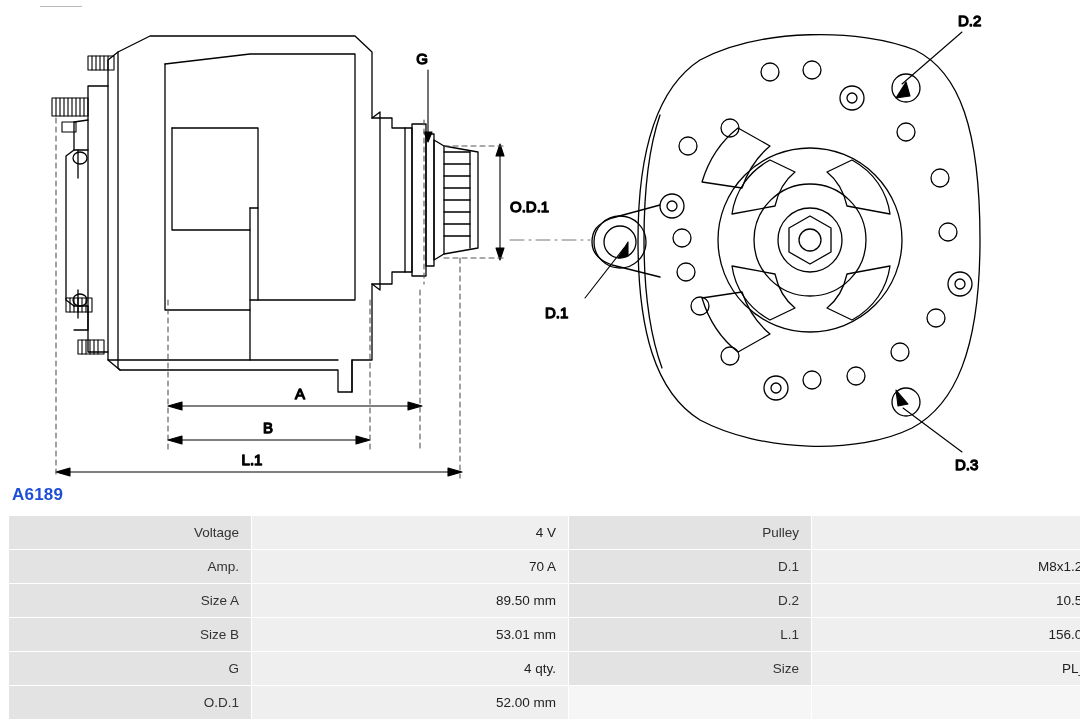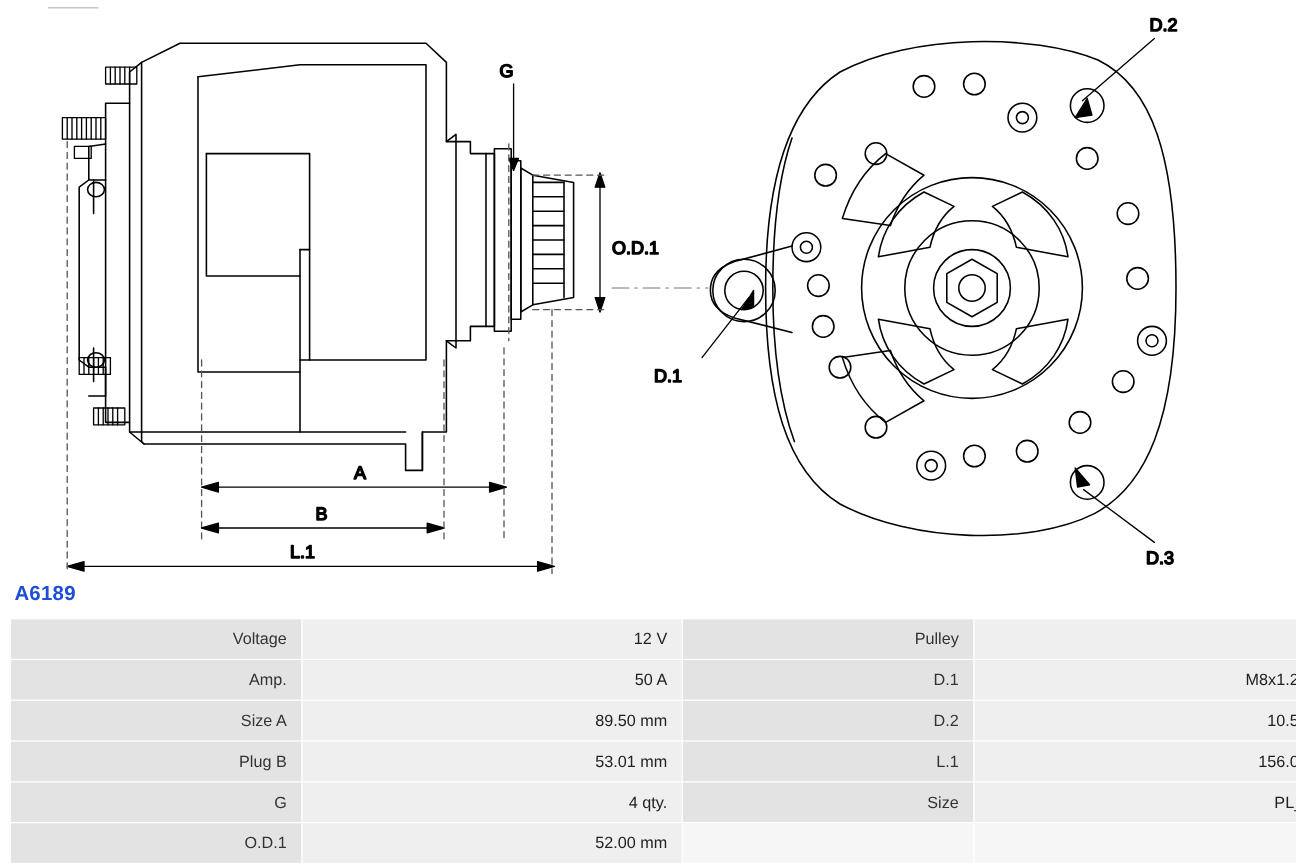--- a/index.html
+++ b/index.html
@@ -251,38 +251,38 @@
       <text class="lbl" x="955" y="470">D.3</text>
     </g>
   </svg>
 
   <div class="part-number">A6189</div>
 
   <table class="spec-table">
     <tbody>
       <tr>
         <td class="label">Voltage</td>
-        <td class="value">12 V</td>
+        <td class="value">4 V</td>
         <td class="label">Pulley</td>
         <td class="value">AP</td>
       </tr>
       <tr>
         <td class="label">Amp.</td>
-        <td class="value">50 A</td>
+        <td class="value">70 A</td>
         <td class="label">D.1</td>
         <td class="value">M8x1.25 mm</td>
       </tr>
       <tr>
         <td class="label">Size A</td>
         <td class="value">89.50 mm</td>
         <td class="label">D.2</td>
         <td class="value">10.50 mm</td>
       </tr>
       <tr>
-        <td class="label">Plug B</td>
+        <td class="label">Size B</td>
         <td class="value">53.01 mm</td>
         <td class="label">L.1</td>
         <td class="value">156.00 mm</td>
       </tr>
       <tr>
         <td class="label">G</td>
         <td class="value">4 qty.</td>
         <td class="label">Size</td>
         <td class="value">PL_3314</td>
       </tr>

